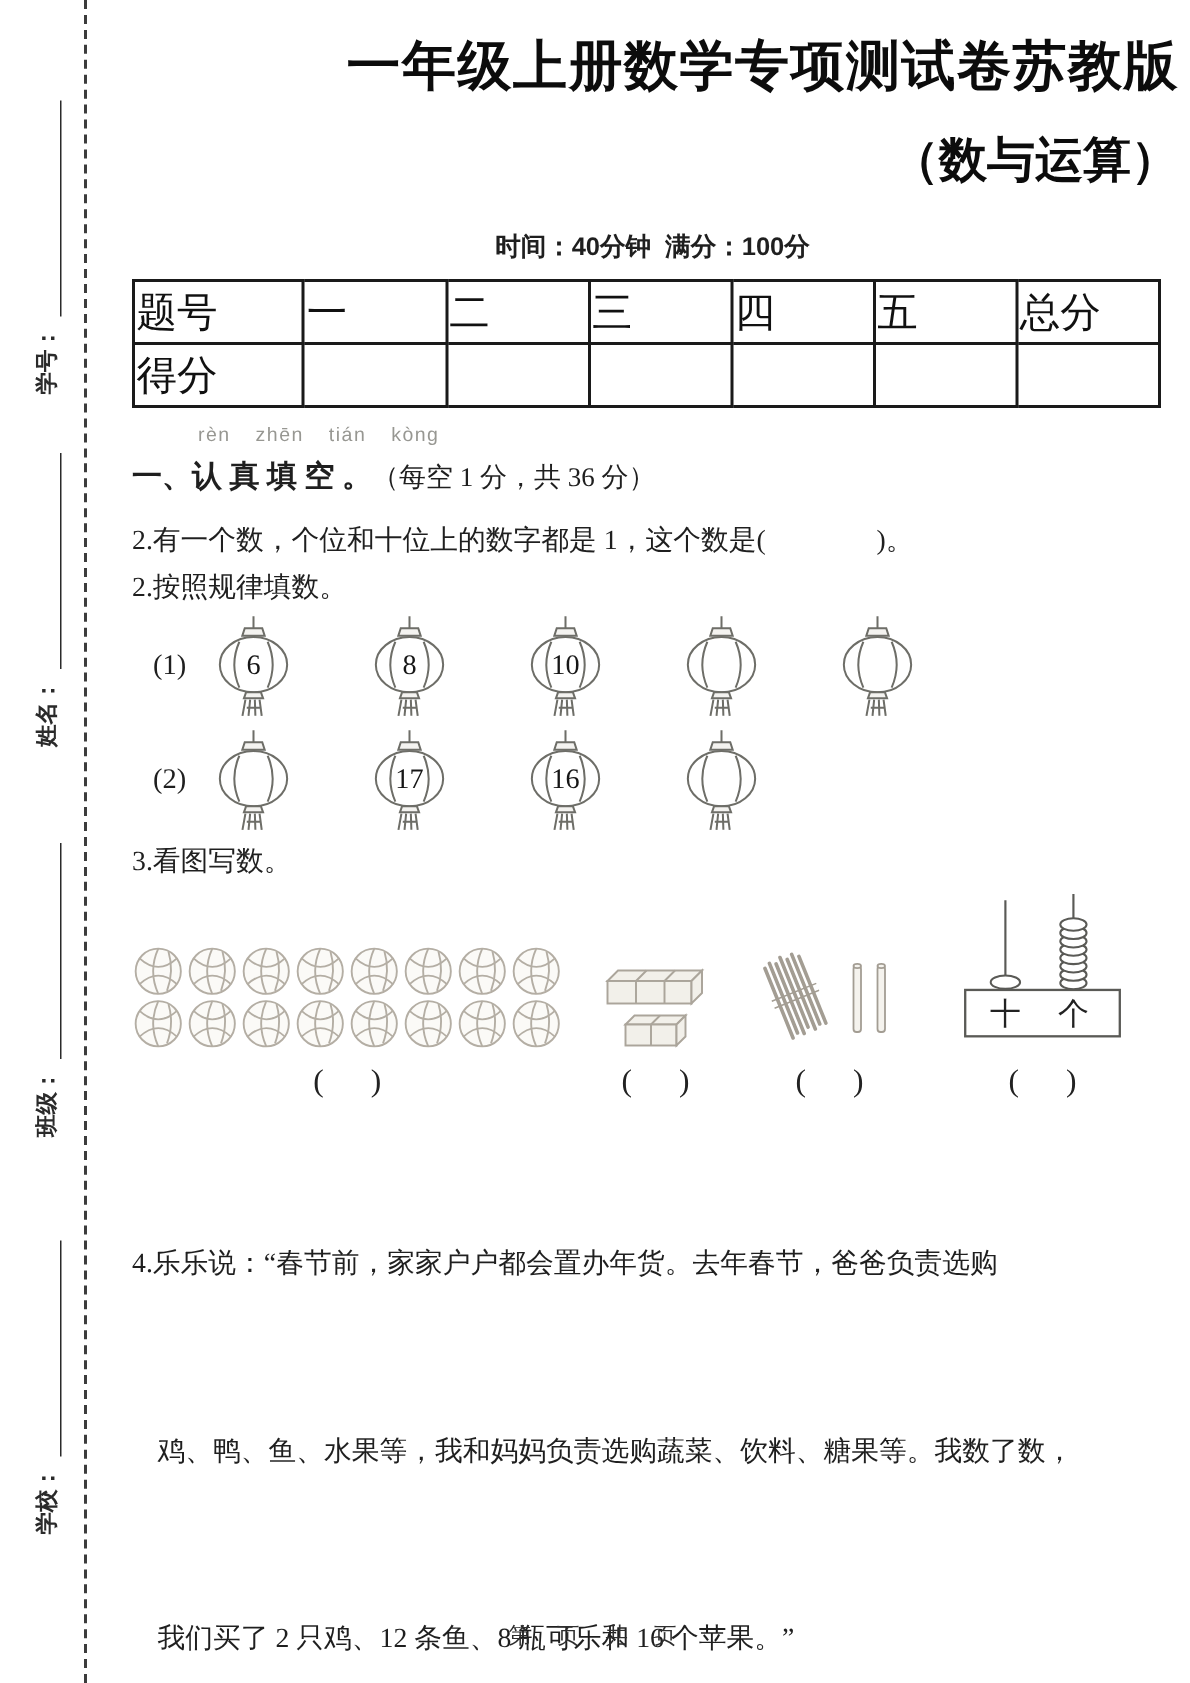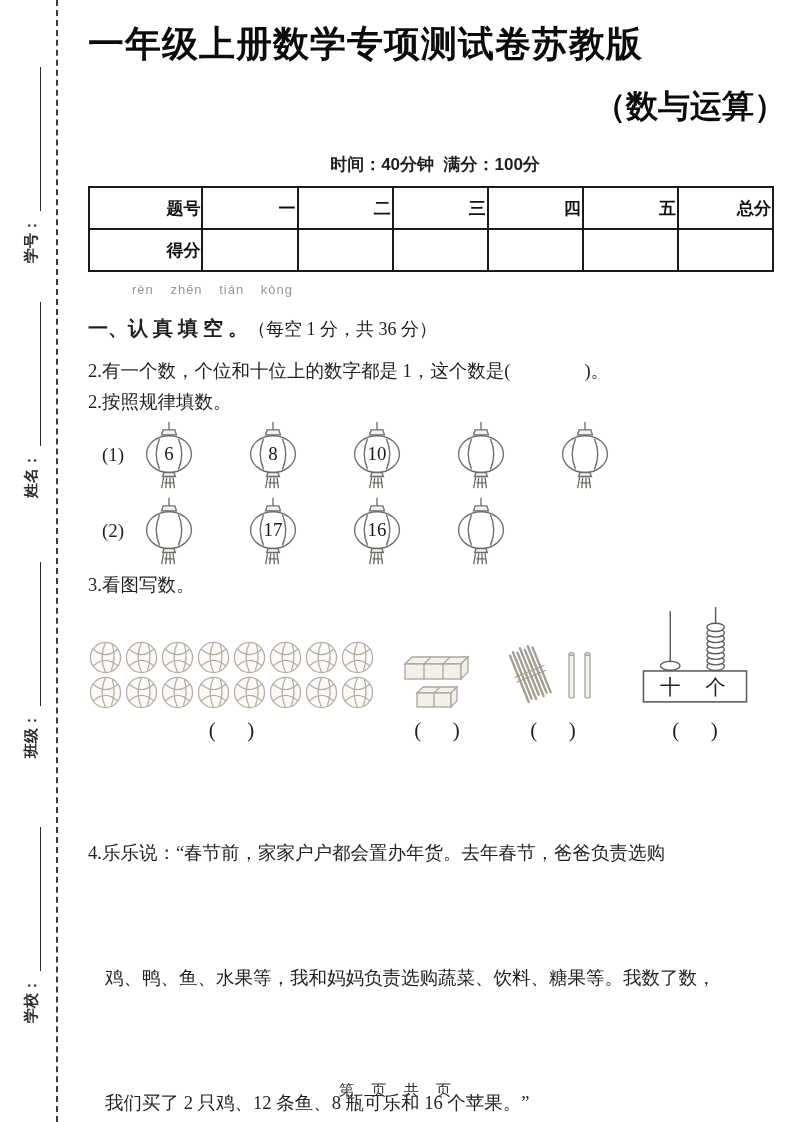--- a/index.html
+++ b/index.html
@@ -11,34 +11,34 @@
   .info-field{
     position:absolute;left:-68px;width:196px;height:22px;
     transform:rotate(-90deg);display:flex;align-items:flex-end;gap:7px;
     font-size:15px;font-weight:700;color:#2a2a2a;white-space:nowrap;
   }
   .info-field .fline{flex:1;border-bottom:1.6px solid #2a2a2a;height:15px;}
   .f1{top:154px;} .f2{top:389px;} .f3{top:649px;} .f4{top:914px;}
 
   .main{position:absolute;left:88px;top:0;width:698px;}
   .title{font-family:Liberation Sans, sans-serif;font-weight:800;font-size:36px;
-    text-align:left;margin-top:20px;letter-spacing:1px;color:#0c0c0c;}
+    text-align:right;margin-top:20px;letter-spacing:1px;color:#0c0c0c;}
   .subtitle{font-family:"Liberation Sans",sans-serif;font-weight:800;font-size:32px;
     text-align:right;margin-top:16px;color:#0c0c0c;}
   .meta{font-family:"Liberation Sans",sans-serif;font-weight:700;font-size:17px;
     text-align:center;margin-top:24px;padding-right:4px;white-space:pre;}
   table.score{border-collapse:collapse;width:686px;margin-top:10px;table-layout:fixed;
     font-family:"Liberation Sans",sans-serif;}
-  table.score td{border:2px solid #1a1a1a;height:38px;text-align:right;
-    font-size:17px;font-weight:700;color:#111;}
+  table.score td{border:2px solid #1a1a1a;height:38px;text-align:left;
+    font-size:27px;font-weight:400;color:#111;}
   table.score td:first-child{width:16%;}
 
   .pinyin{color:#979792;font-size:13px;margin:10px 0 0 44px;word-spacing:12px;
     font-family:"Liberation Sans",sans-serif;letter-spacing:1px;}
-  .sec-title{font-size:20px;margin-top:18px;white-space:pre-wrap;}
+  .sec-title{font-size:20px;margin-top:7px;white-space:pre-wrap;}
   .sec-bold{font-weight:700;}
   .pts{font-weight:400;font-size:18px;}
 
   .q{font-size:18.5px;margin-top:6px;white-space:pre-wrap;}
   .q1x{margin-top:16px;}
 
   .lantern-row{display:flex;align-items:center;margin:6px 0 0 14px;}
   .row-label{font-size:19px;width:40px;flex:0 0 auto;}
   .lanterns{display:flex;gap:50px;}
   .lantern{display:inline-block;width:54px;height:70px;}

